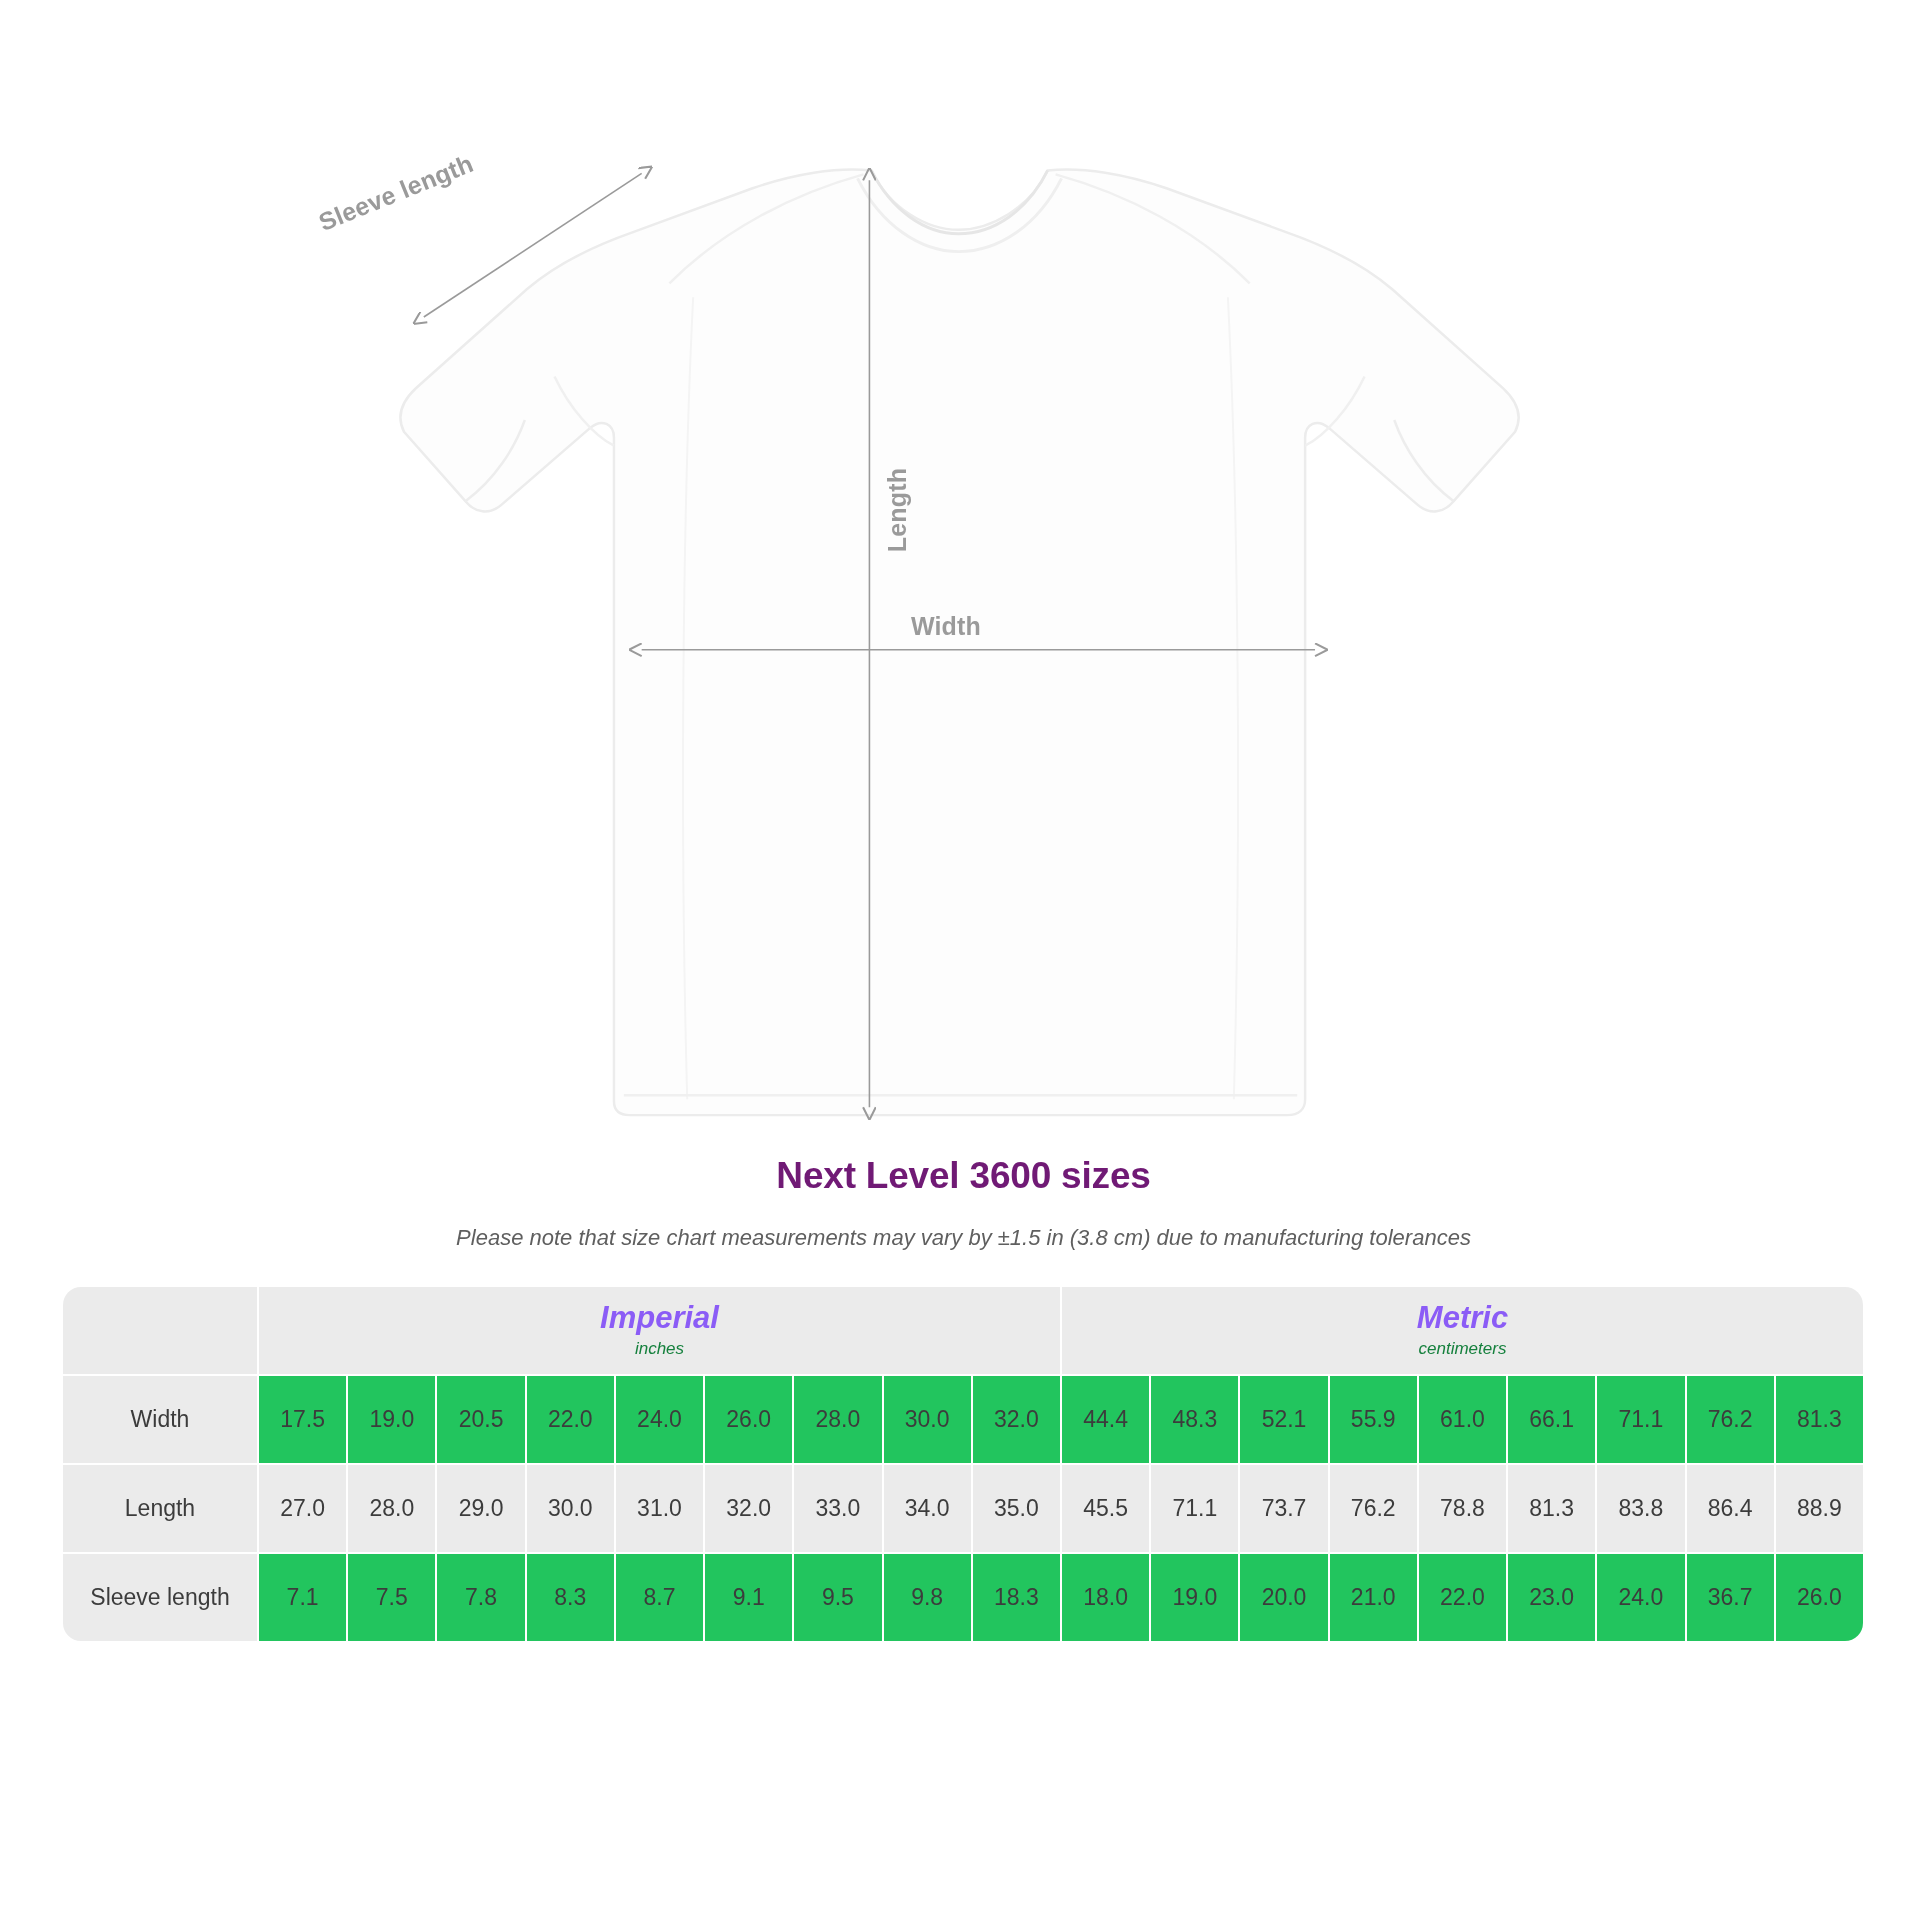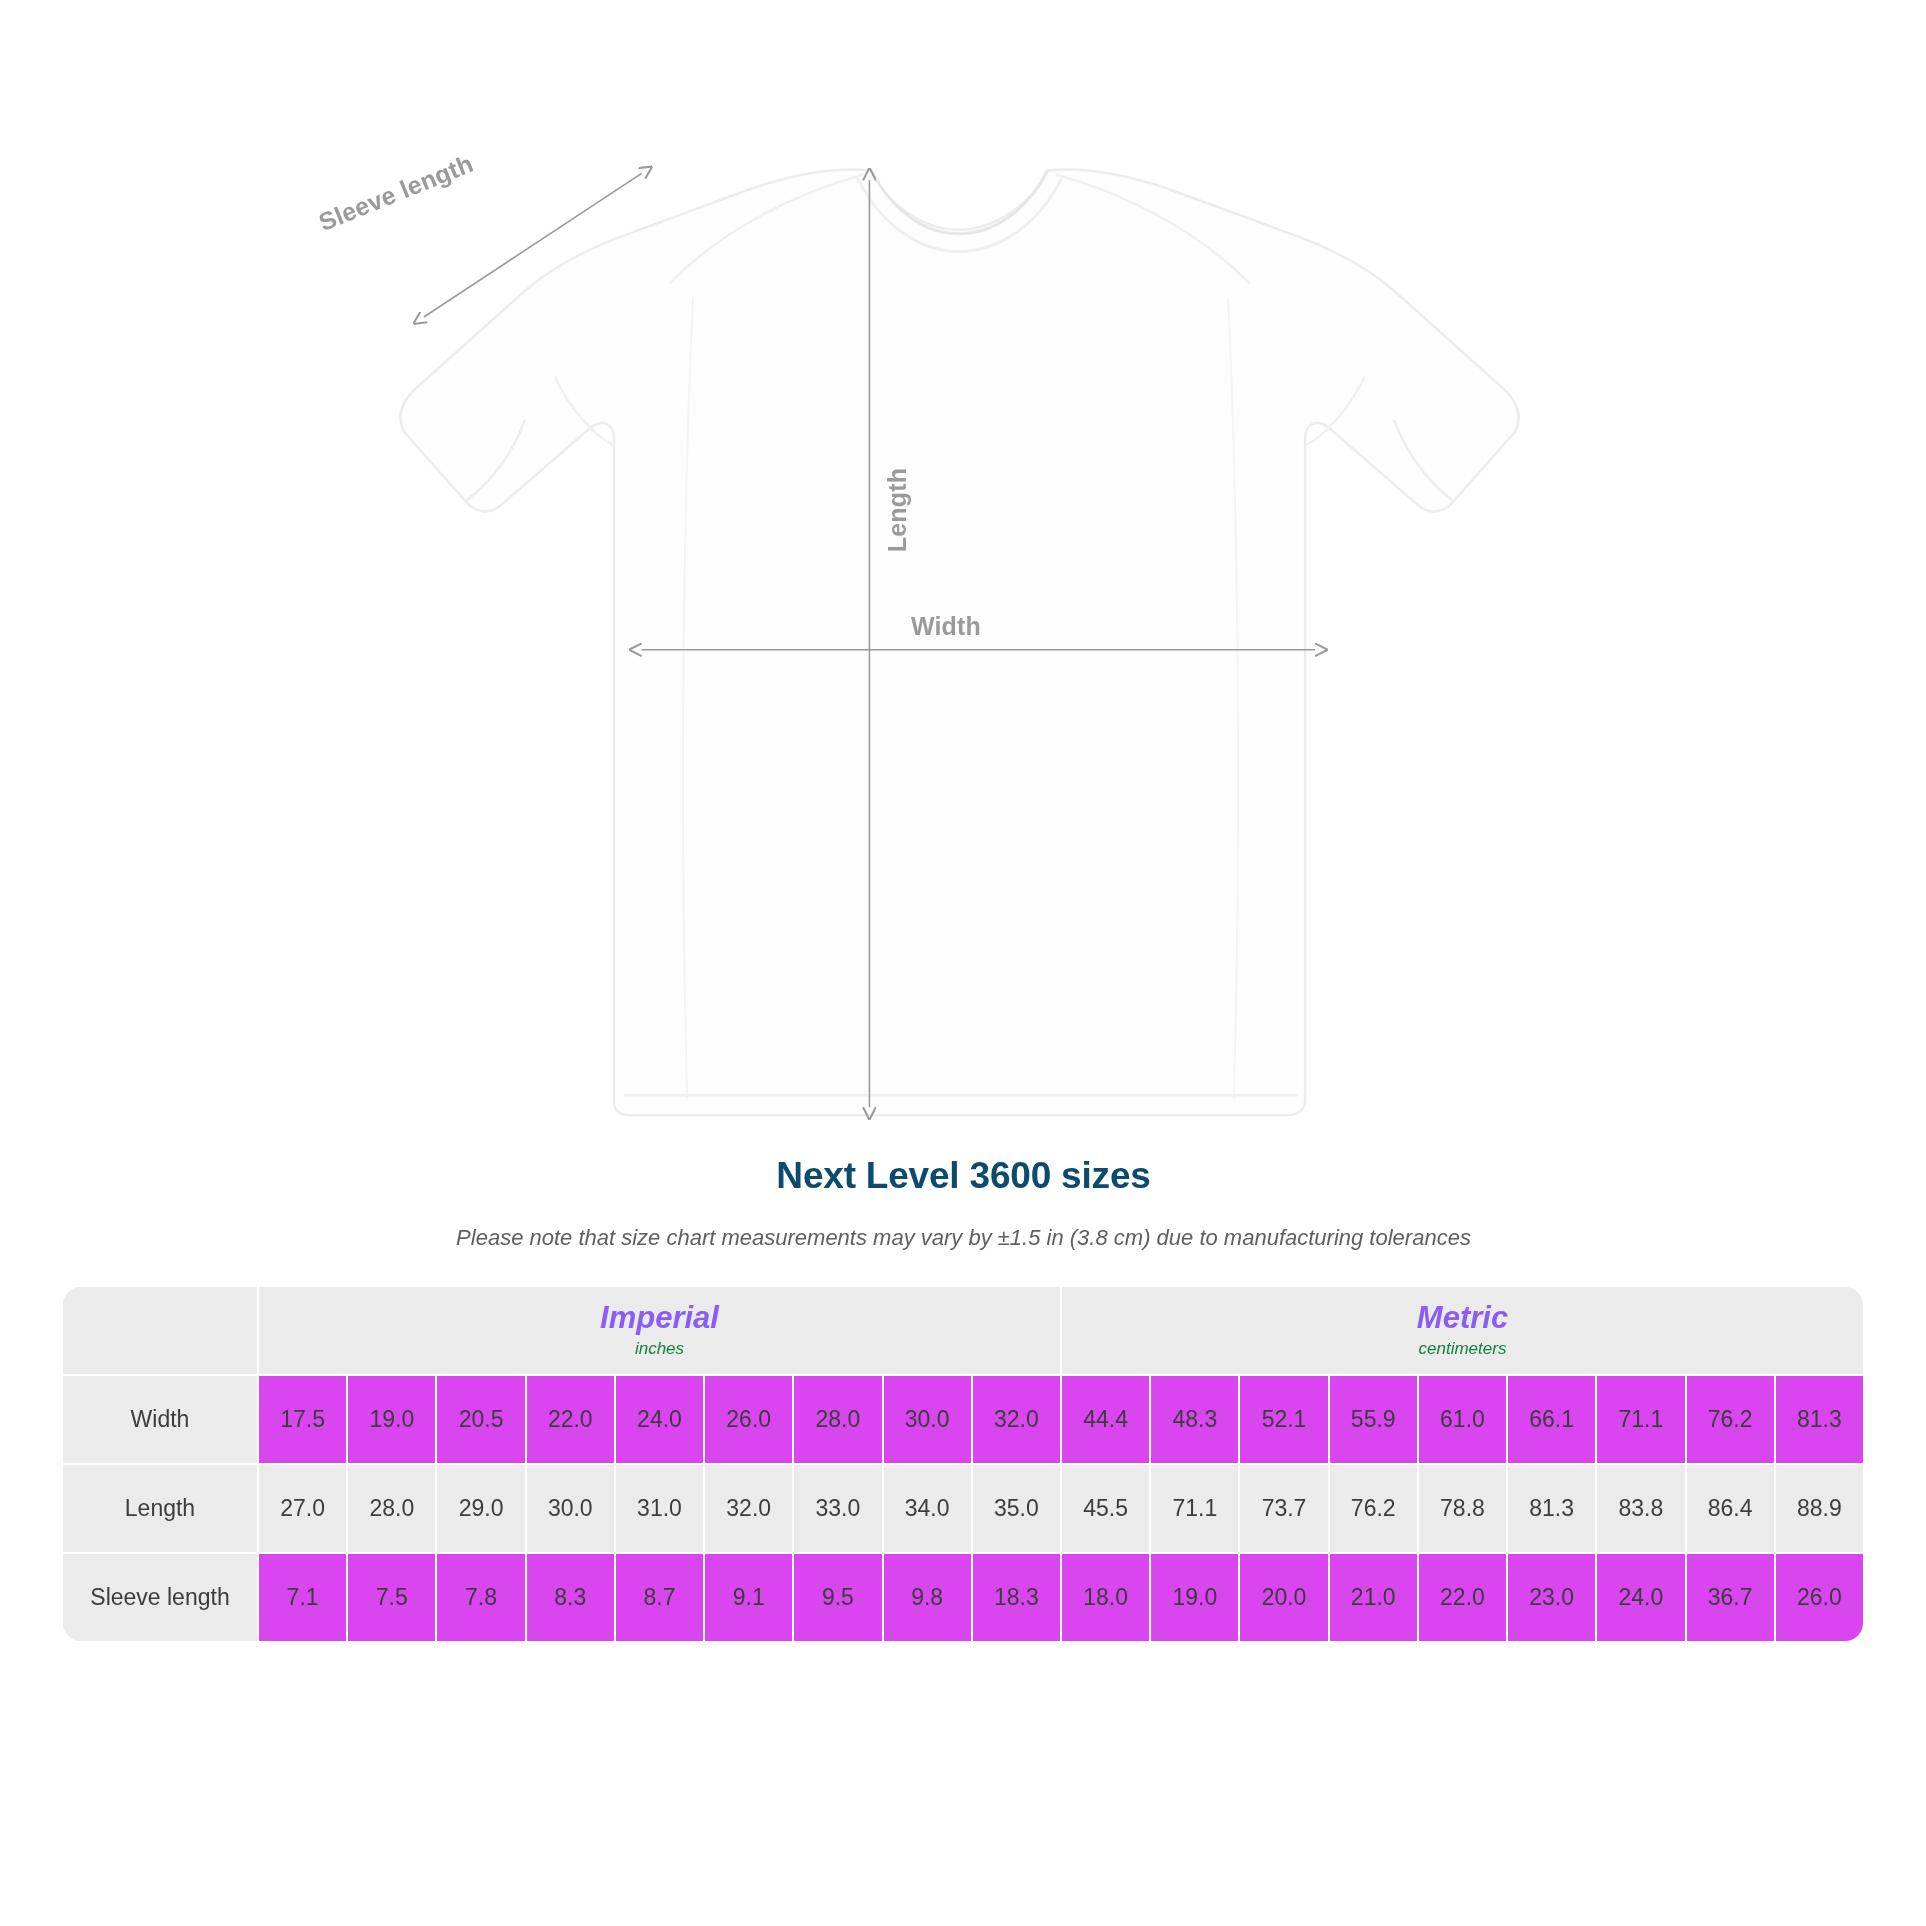--- a/index.html
+++ b/index.html
@@ -60,21 +60,21 @@
   }
 
   
   .heading-block {
     text-align: center;
     margin-top: 16px;
   }
   .chart-title {
     font-size: 37px;
     font-weight: bold;
-    color: #0c4a6e;
+    color: #701a75;
     margin: 0;
     letter-spacing: -0.2px;
   }
   .chart-note {
     font-size: 22px;
     font-style: italic;
     color: #5f5f5f;
     margin-top: 28px;
   }
 
@@ -124,21 +124,21 @@
   .row-label {
     font-weight: bold;
     color: #3c3c3c;
     font-size: 24px;
   }
   .size-head {
     font-weight: bold;
     font-size: 24px;
     color: #3c3c3c;
   }
-  tr.alt td { background: #d946ef; }
+  tr.alt td { background: #22c55e; }
   tr.alt td.row-label { background: #ebebeb; }
   .first-col { width: 194px; }
 </style>
 </head>
 <body>
 
 <div class="page">
 
   <div class="illustration">
     <svg class="shirt-svg" width="1927" height="1139" viewBox="0 0 1946 1150">

